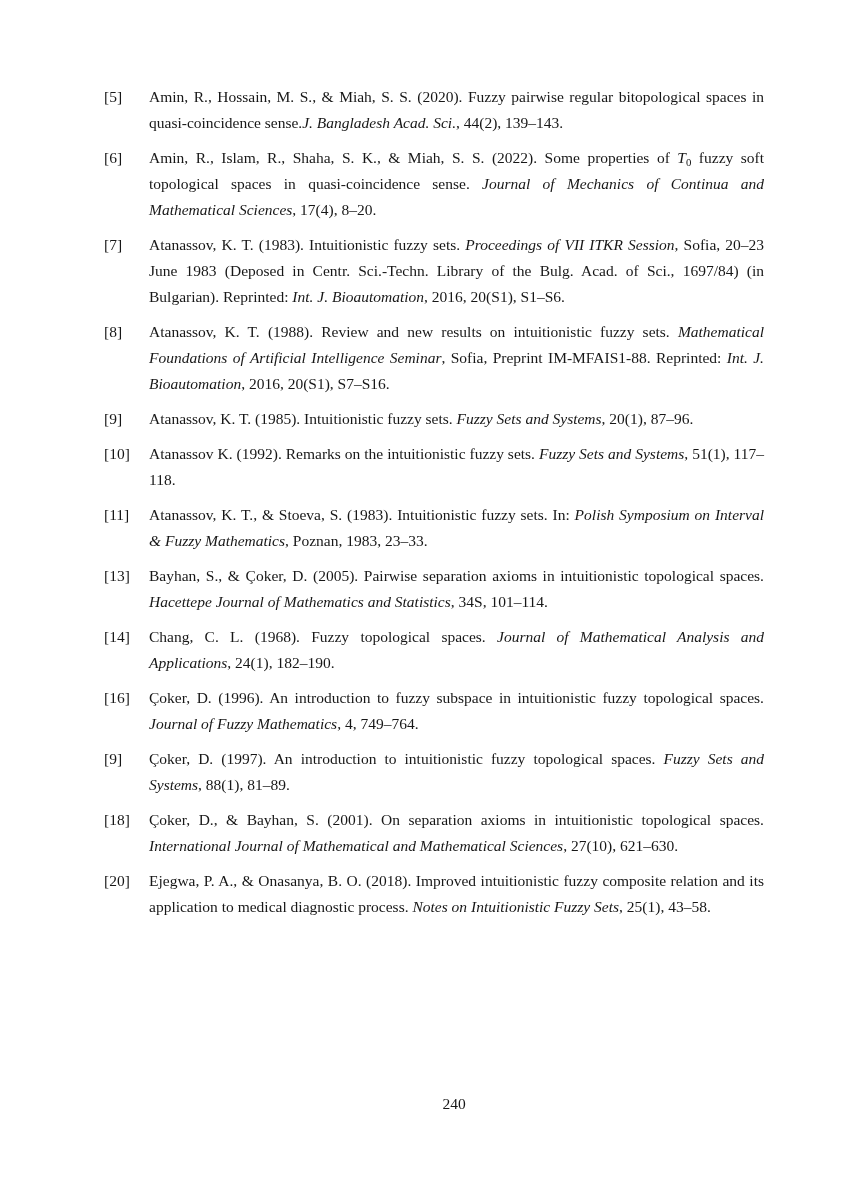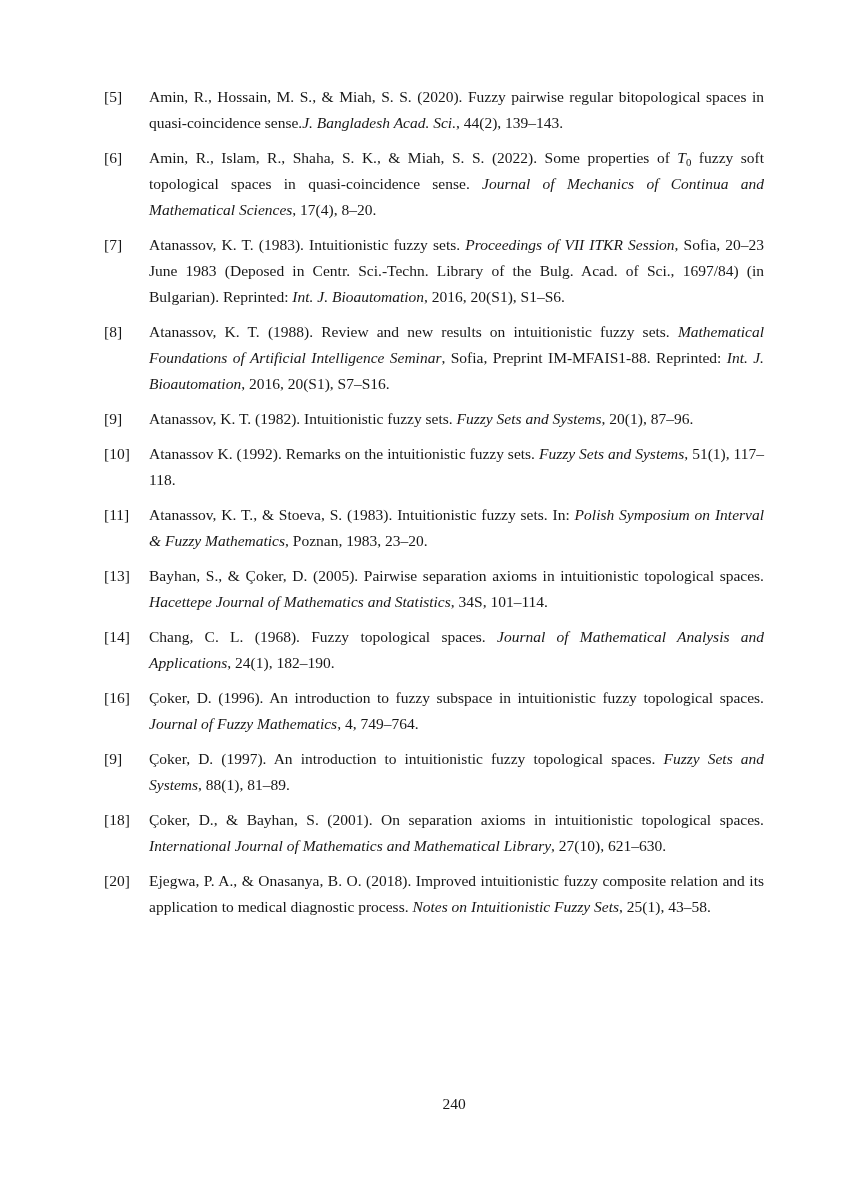--- a/index.html
+++ b/index.html
@@ -74,49 +74,49 @@
       <div class="ref-item">
         <span class="ref-label">[7]</span>
         <span class="ref-body"><span>Atanassov, K. T. (1983). Intuitionistic fuzzy sets. </span><span class="seg-i">Proceedings of VII ITKR Session</span><span>, Sofia, 20–23 June 1983 (Deposed in Centr. Sci.-Techn. Library of the Bulg. Acad. of Sci., 1697/84) (in Bulgarian). Reprinted: </span><span class="seg-i">Int. J. Bioautomation</span><span>, 2016, 20(S1), S1–S6.</span></span>
       </div>
       <div class="ref-item">
         <span class="ref-label">[8]</span>
         <span class="ref-body"><span>Atanassov, K. T. (1988). Review and new results on intuitionistic fuzzy sets. </span><span class="seg-i">Mathematical Foundations of Artificial Intelligence Seminar</span><span>, Sofia, Preprint IM-MFAIS1-88. Reprinted: </span><span class="seg-i">Int. J. Bioautomation</span><span>, 2016, 20(S1), S7–S16.</span></span>
       </div>
       <div class="ref-item">
         <span class="ref-label">[9]</span>
-        <span class="ref-body"><span>Atanassov, K. T. (1982). Intuitionistic fuzzy sets. </span><span class="seg-i">Fuzzy Sets and Systems</span><span>, 20(1), 87–96.</span></span>
+        <span class="ref-body"><span>Atanassov, K. T. (1985). Intuitionistic fuzzy sets. </span><span class="seg-i">Fuzzy Sets and Systems</span><span>, 20(1), 87–96.</span></span>
       </div>
       <div class="ref-item">
         <span class="ref-label">[10]</span>
         <span class="ref-body"><span>Atanassov K. (1992). Remarks on the intuitionistic fuzzy sets. </span><span class="seg-i">Fuzzy Sets and Systems</span><span>, 51(1), 117–118.</span></span>
       </div>
       <div class="ref-item">
         <span class="ref-label">[11]</span>
-        <span class="ref-body"><span>Atanassov, K. T., &amp; Stoeva, S. (1983). Intuitionistic fuzzy sets. In: </span><span class="seg-i">Polish Symposium on Interval &amp; Fuzzy Mathematics</span><span>, Poznan, 1983, 23–20.</span></span>
+        <span class="ref-body"><span>Atanassov, K. T., &amp; Stoeva, S. (1983). Intuitionistic fuzzy sets. In: </span><span class="seg-i">Polish Symposium on Interval &amp; Fuzzy Mathematics</span><span>, Poznan, 1983, 23–33.</span></span>
       </div>
       <div class="ref-item">
         <span class="ref-label">[13]</span>
         <span class="ref-body"><span>Bayhan, S., &amp; Çoker, D. (2005). Pairwise separation axioms in intuitionistic topological spaces. </span><span class="seg-i">Hacettepe Journal of Mathematics and Statistics</span><span>, 34S, 101–114.</span></span>
       </div>
       <div class="ref-item">
         <span class="ref-label">[14]</span>
         <span class="ref-body"><span>Chang, C. L. (1968). Fuzzy topological spaces. </span><span class="seg-i">Journal of Mathematical Analysis and Applications</span><span>, 24(1), 182–190.</span></span>
       </div>
       <div class="ref-item">
         <span class="ref-label">[16]</span>
         <span class="ref-body"><span>Çoker, D. (1996). An introduction to fuzzy subspace in intuitionistic fuzzy topological spaces. </span><span class="seg-i">Journal of Fuzzy Mathematics</span><span>, 4, 749–764.</span></span>
       </div>
       <div class="ref-item">
         <span class="ref-label">[9]</span>
         <span class="ref-body"><span>Çoker, D. (1997). An introduction to intuitionistic fuzzy topological spaces. </span><span class="seg-i">Fuzzy Sets and Systems</span><span>, 88(1), 81–89.</span></span>
       </div>
       <div class="ref-item">
         <span class="ref-label">[18]</span>
-        <span class="ref-body"><span>Çoker, D., &amp; Bayhan, S. (2001). On separation axioms in intuitionistic topological spaces. </span><span class="seg-i">International Journal of Mathematics and Mathematical Library</span><span>, 27(10), 621–630.</span></span>
+        <span class="ref-body"><span>Çoker, D., &amp; Bayhan, S. (2001). On separation axioms in intuitionistic topological spaces. </span><span class="seg-i">International Journal of Mathematical and Mathematical Sciences</span><span>, 27(10), 621–630.</span></span>
       </div>
       <div class="ref-item">
         <span class="ref-label">[20]</span>
         <span class="ref-body"><span>Ejegwa, P. A., &amp; Onasanya, B. O. (2018). Improved intuitionistic fuzzy composite relation and its application to medical diagnostic process. </span><span class="seg-i">Notes on Intuitionistic Fuzzy Sets</span><span>, 25(1), 43–58.</span></span>
       </div>
     </main>
   <div class="page-number">240</div>
 </div>
 
 </body></html>

